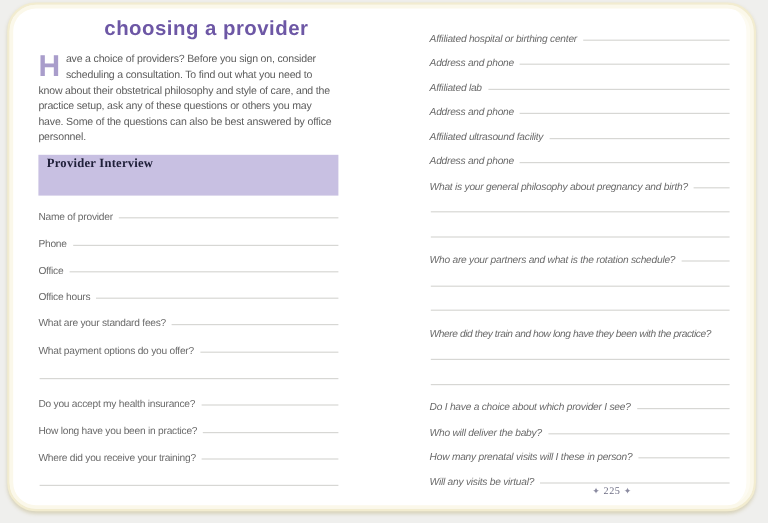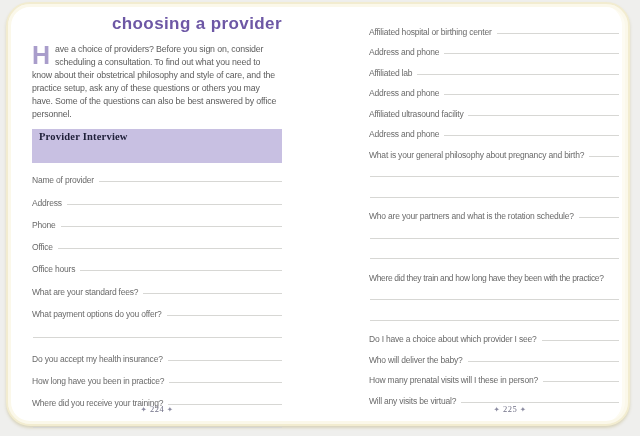--- a/index.html
+++ b/index.html
@@ -11,26 +11,26 @@
   }
   .book{
     position:absolute;left:6px;top:2px;width:624px;height:424px;
     background:#ffffff;
     border:2px solid var(--page-edge-cream,#f2ecd0);
     border-radius:24px;
     box-shadow: inset 0 0 0 3px #fbf8ea, inset -6px 0 0 #fdfbf2, 0 2px 3px rgba(190,180,130,.45);
     box-sizing:border-box;
   }
   .page-left{position:absolute;left:24px;top:10px;width:250px;}
-  .page-right{position:absolute;left:361px;top:12px;width:250px;}
+  .page-right{position:absolute;left:350px;top:12px;width:250px;font-style:italic;}
 
   .title{
     font-size:17px;font-weight:700;letter-spacing:.4px;
     color:var(--accent-purple,#6d57a5);
-    text-align:right;padding-left:30px;white-space:nowrap;
+    text-align:center;padding-left:30px;white-space:nowrap;
   }
   .intro{
     margin-top:9px;
     font-size:8.8px;letter-spacing:-0.15px;line-height:13px;color:#5c5c5c;
   }
   .dropcap{
     float:left;font-size:25px;line-height:21px;font-weight:700;
     color:var(--dropcap-purple,#a99dcb);
     margin:2px 5px 0 0;
   }
@@ -75,24 +75,20 @@
     <div class="intro">
       <span class="dropcap">H</span><span>ave a choice of providers? Before you sign on, consider scheduling a consultation. To find out what you need to know about their obstetrical philosophy and style of care, and the practice setup, ask any of these questions or others you may have. Some of the questions can also be best answered by office personnel.</span>
     </div>
     <div class="section-header">Provider Interview</div>
     <div class="rows">
         <div class="row inline">
           <span class="lbl">Name of provider</span>
           <span class="line"></span>
         </div>
         <div class="row inline">
-          <span class="lbl">Address</span>
-          <span class="line"></span>
-        </div>
-        <div class="row inline">
           <span class="lbl">Phone</span>
           <span class="line"></span>
         </div>
         <div class="row inline">
           <span class="lbl">Office</span>
           <span class="line"></span>
         </div>
         <div class="row inline">
           <span class="lbl">Office hours</span>
           <span class="line"></span>
@@ -193,17 +189,16 @@
           <span class="lbl">How many prenatal visits will I these in person?</span>
           <span class="line"></span>
         </div>
         <div class="row inline">
           <span class="lbl">Will any visits be virtual?</span>
           <span class="line"></span>
         </div>
       </div>
   </div>
 
-  <div class="pagenum left"><span class="orn">✦</span> <span>224</span> <span class="orn">✦</span></div>
 
   <div class="pagenum right"><span class="orn">✦</span> <span>225</span> <span class="orn">✦</span></div>
 
 </div>
 
 </body></html>

